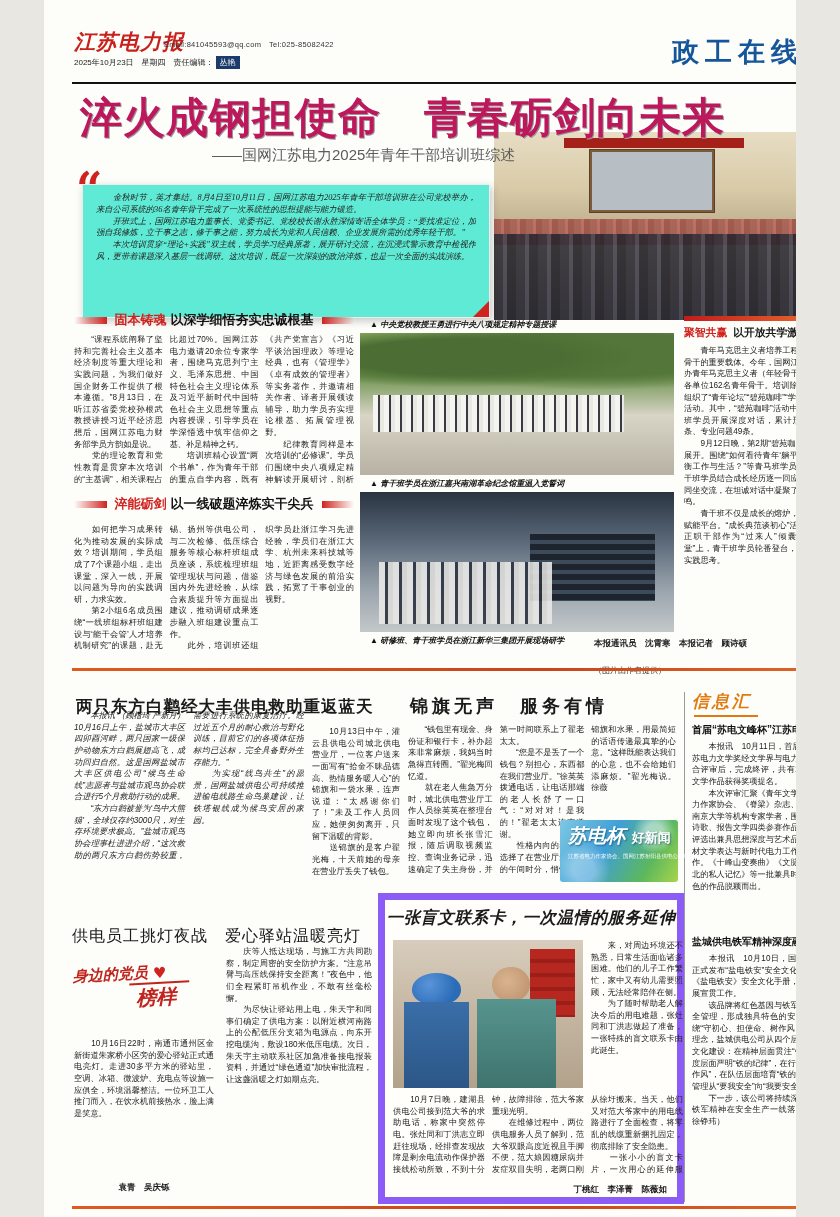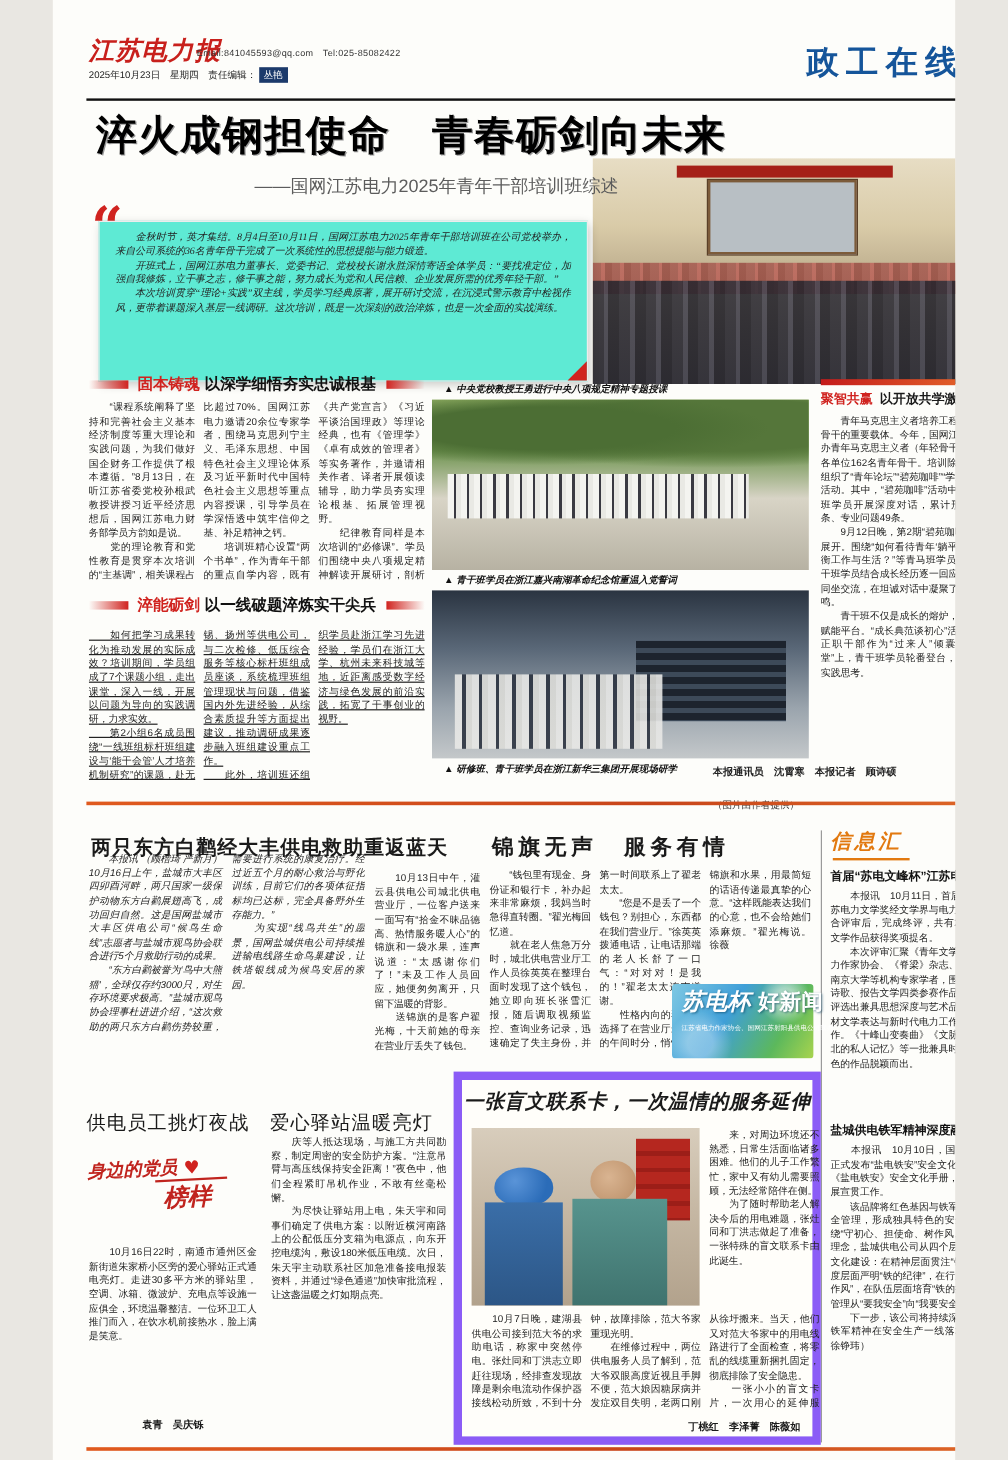--- a/index.html
+++ b/index.html
@@ -10,22 +10,22 @@
   .logo{position:absolute;left:2px;top:2px;font-family:"DejaVu Serif",serif;font-style:italic;
         font-weight:900;font-size:21px;color:#c8201c;letter-spacing:1px;}
   .contact{position:absolute;left:92px;top:14px;font-size:7.5px;color:#333;letter-spacing:.3px;}
   .dateline{position:absolute;left:2px;top:30px;font-size:8px;color:#222;}
   .editor-badge{display:inline-block;background:#1c3a6b;color:#fff;padding:1px 4px;margin-left:2px;font-size:8px;}
   .section-title{position:absolute;right:52px;top:8px;font-size:27px;font-weight:900;color:#15559a;letter-spacing:6px;}
   .page-num{position:absolute;right:0;top:0;font-family:"DejaVu Serif",serif;font-size:35px;font-weight:900;color:#111;}
   .head-rule{position:absolute;left:28px;top:82px;width:784px;height:2px;background:#111;}
   
   .lead{position:absolute;left:28px;top:86px;width:784px;height:580px;}
-  .lead-headline{position:absolute;left:8px;top:4px;font-size:34px;font-weight:900;letter-spacing:1px;
-        white-space:nowrap;z-index:3;color:#000000;text-shadow:1px 1px 0 #999;}
+  .lead-headline{position:absolute;left:8px;top:4px;font-size:42px;font-weight:900;letter-spacing:1px;
+        white-space:nowrap;z-index:3;color:#be185d;text-shadow:1px 1px 0 #999;}
   .lead-subtitle{position:absolute;left:140px;top:60px;font-size:15px;color:#5c5c5c;z-index:3;}
   .photo{position:relative;overflow:hidden;}
   .photo-conference{position:absolute;left:422px;top:46px;width:362px;height:188px;
         background:linear-gradient(180deg,#e7ddc4 0%,#d9cba8 30%,#b9a98a 55%,#8d7f68 75%,#5f564a 100%);}
   .proj-screen{position:absolute;left:96px;top:18px;width:120px;height:58px;background:#b8bfc4;
         border:2px solid #7c5b3a;box-shadow:0 0 0 1px #5a4028;}
   .proj-banner{position:absolute;left:70px;top:6px;width:180px;height:10px;background:#a52018;}
   .audience{position:absolute;left:0;bottom:0;width:100%;height:46%;
         background:repeating-linear-gradient(90deg,#2e2e38 0 9px,#474754 9px 13px,#23232c 13px 22px);
         opacity:.85;}
@@ -41,21 +41,21 @@
   .col{white-space:pre-line;text-align:justify;overflow:hidden;font-size:8.2px;line-height:1.42;color:#222;}
   
   .region-left{position:absolute;left:2px;top:224px;width:280px;}
   .sec-head{display:flex;align-items:center;height:16px;margin:2px 0 6px 0;}
   .sec-bar-l{flex:1;height:7px;background:linear-gradient(90deg,rgba(208,35,31,0),#d0231f);}
   .sec-bar-r{flex:1;height:7px;background:linear-gradient(90deg,#d0231f,rgba(208,35,31,0));}
   .sec-tag{font-size:13px;font-weight:900;color:#d0231f;margin:0 4px 0 8px;white-space:nowrap;}
   .sec-title{font-size:13px;font-weight:900;color:#111;margin-right:8px;white-space:nowrap;}
   .cols3{column-count:3;column-gap:7px;column-fill:auto;}
   .s1-body{height:160px;}
-  .s2-body{height:130px;margin-top:12px;text-decoration:underline;}
+  .s2-body{height:130px;margin-top:12px;}
   
   .region-mid{position:absolute;left:288px;top:230px;width:314px;}
   .caption{font-size:8px;font-weight:bold;font-style:italic;color:#111;margin:3px 0 3px 10px;}
   .photo-memorial{width:314px;height:142px;
         background:linear-gradient(180deg,#8fae62 0%,#6f9450 30%,#d8d4c6 58%,#b7b2a3 100%);}
   .tree-mass{position:absolute;left:0;top:0;width:100%;height:42%;
         background:radial-gradient(ellipse at 30% 40%,#4c6e34 0 35%,transparent 60%),
                    radial-gradient(ellipse at 75% 35%,#55763a 0 40%,transparent 65%);}
   .white-rows{position:absolute;left:4%;top:44%;width:80%;height:26%;
         background:repeating-linear-gradient(90deg,#f4f4f0 0 5px,#3a3a42 5px 7px,#e9e9e4 7px 11px);}
@@ -85,21 +85,21 @@
   .flag-col1{position:absolute;left:240px;top:38px;width:88px;height:154px;}
   .flag-headline{position:absolute;left:338px;top:6px;font-size:18px;font-weight:900;letter-spacing:4px;white-space:nowrap;}
   .flag-text{position:absolute;left:336px;top:36px;width:268px;height:156px;column-count:3;column-gap:7px;column-fill:auto;}
   .cup-box{position:absolute;left:488px;top:132px;width:118px;height:62px;border-radius:3px;z-index:4;
         background:radial-gradient(circle at 80% 20%,rgba(255,255,255,.5) 0 8%,transparent 20%),
                    radial-gradient(circle at 20% 80%,rgba(255,255,255,.35) 0 10%,transparent 25%),
                    linear-gradient(120deg,#7ec8e3,#3f9fd8 40%,#5cb85c 75%,#a8d44e);
         color:#fff;padding:6px 6px 4px 8px;box-sizing:border-box;}
   .cup-title{font-size:19px;font-weight:900;font-style:italic;line-height:1;
         font-family:"DejaVu Serif",serif;text-shadow:1px 1px 2px rgba(0,60,90,.6);white-space:nowrap;}
-  .cup-title .small{font-size:18px;font-style:normal;font-family:"Liberation Sans",sans-serif;margin-top:21px;}
+  .cup-title .small{font-size:13px;font-style:normal;font-family:"Liberation Sans",sans-serif;margin-top:21px;}
   .cup-sub{font-size:5.5px;margin-top:8px;opacity:.95;white-space:nowrap;}
   
   .rail-divider{position:absolute;left:640px;top:692px;width:1px;height:510px;background:#9a9a9a;}
   .rail{position:absolute;left:648px;top:690px;width:164px;height:515px;}
   .info-header{font-size:17px;font-weight:900;font-style:italic;color:#e2790f;letter-spacing:3px;
         font-family:"DejaVu Serif",serif;}
   .info-rule{width:64px;height:2px;background:#e2790f;margin:2px 0 6px 2px;}
   .rail-headline{font-size:10px;font-weight:900;white-space:nowrap;margin:6px 0 4px 0;color:#111;}
   .info-body{height:188px;}
   .salt-body{height:244px;}

